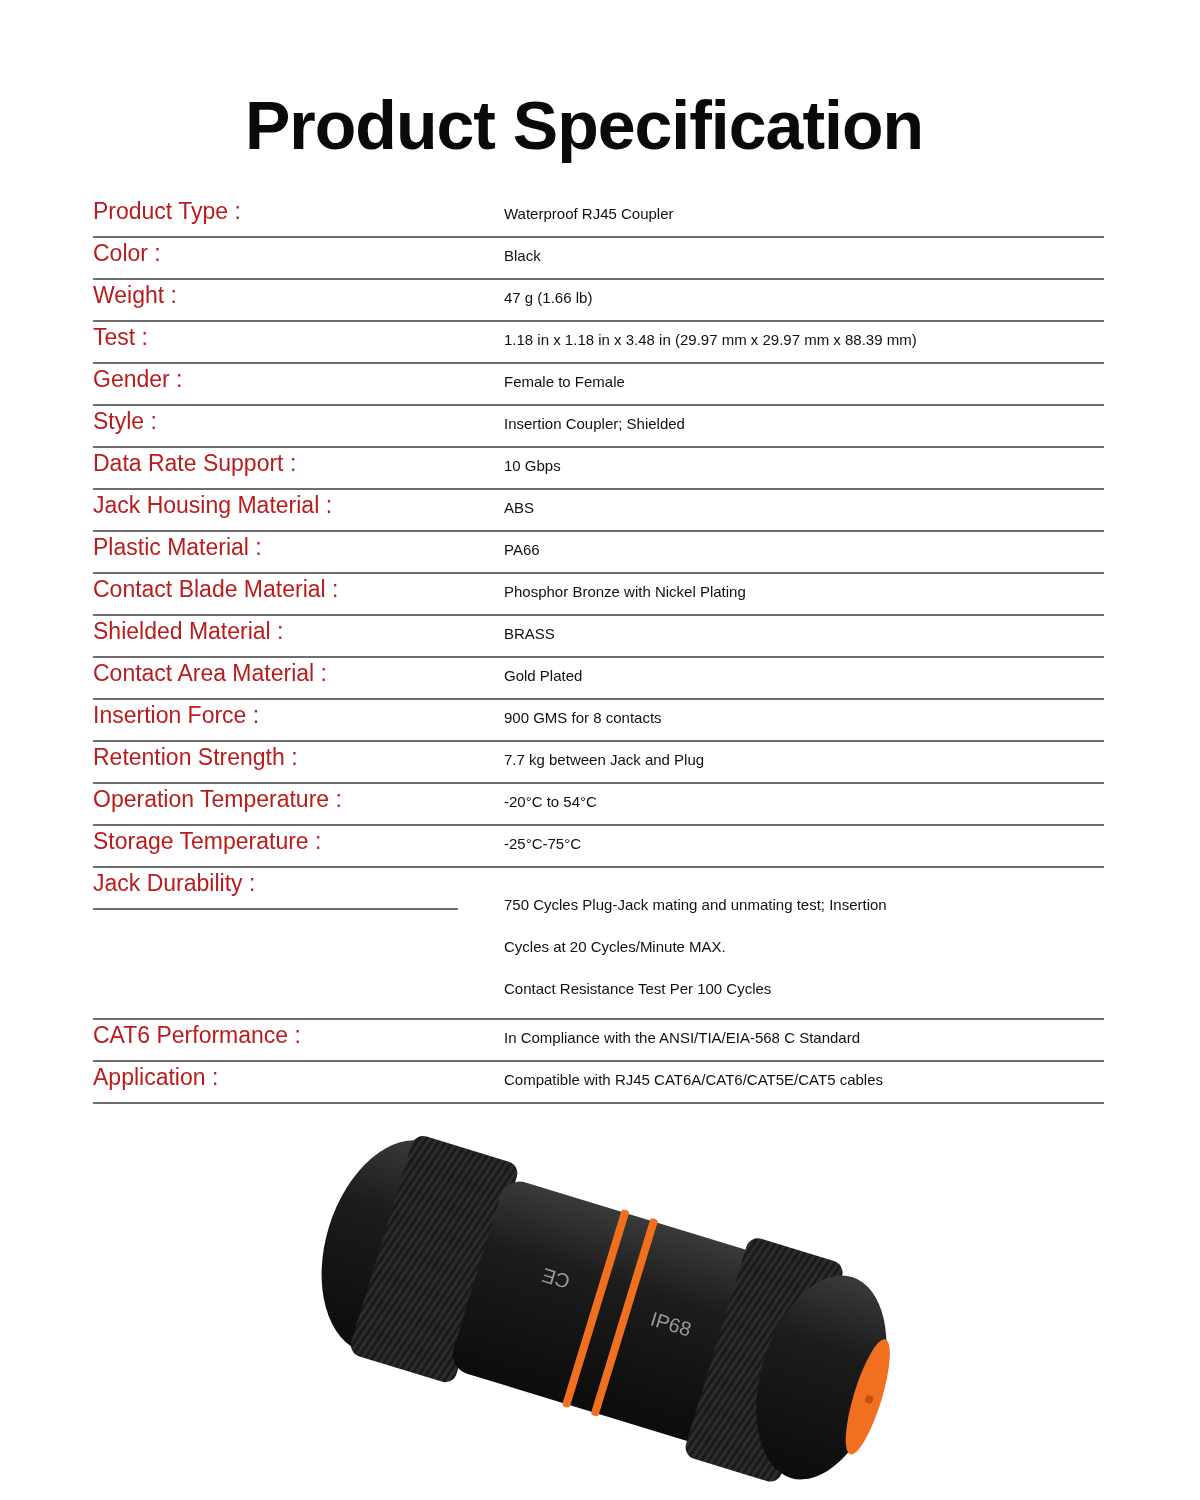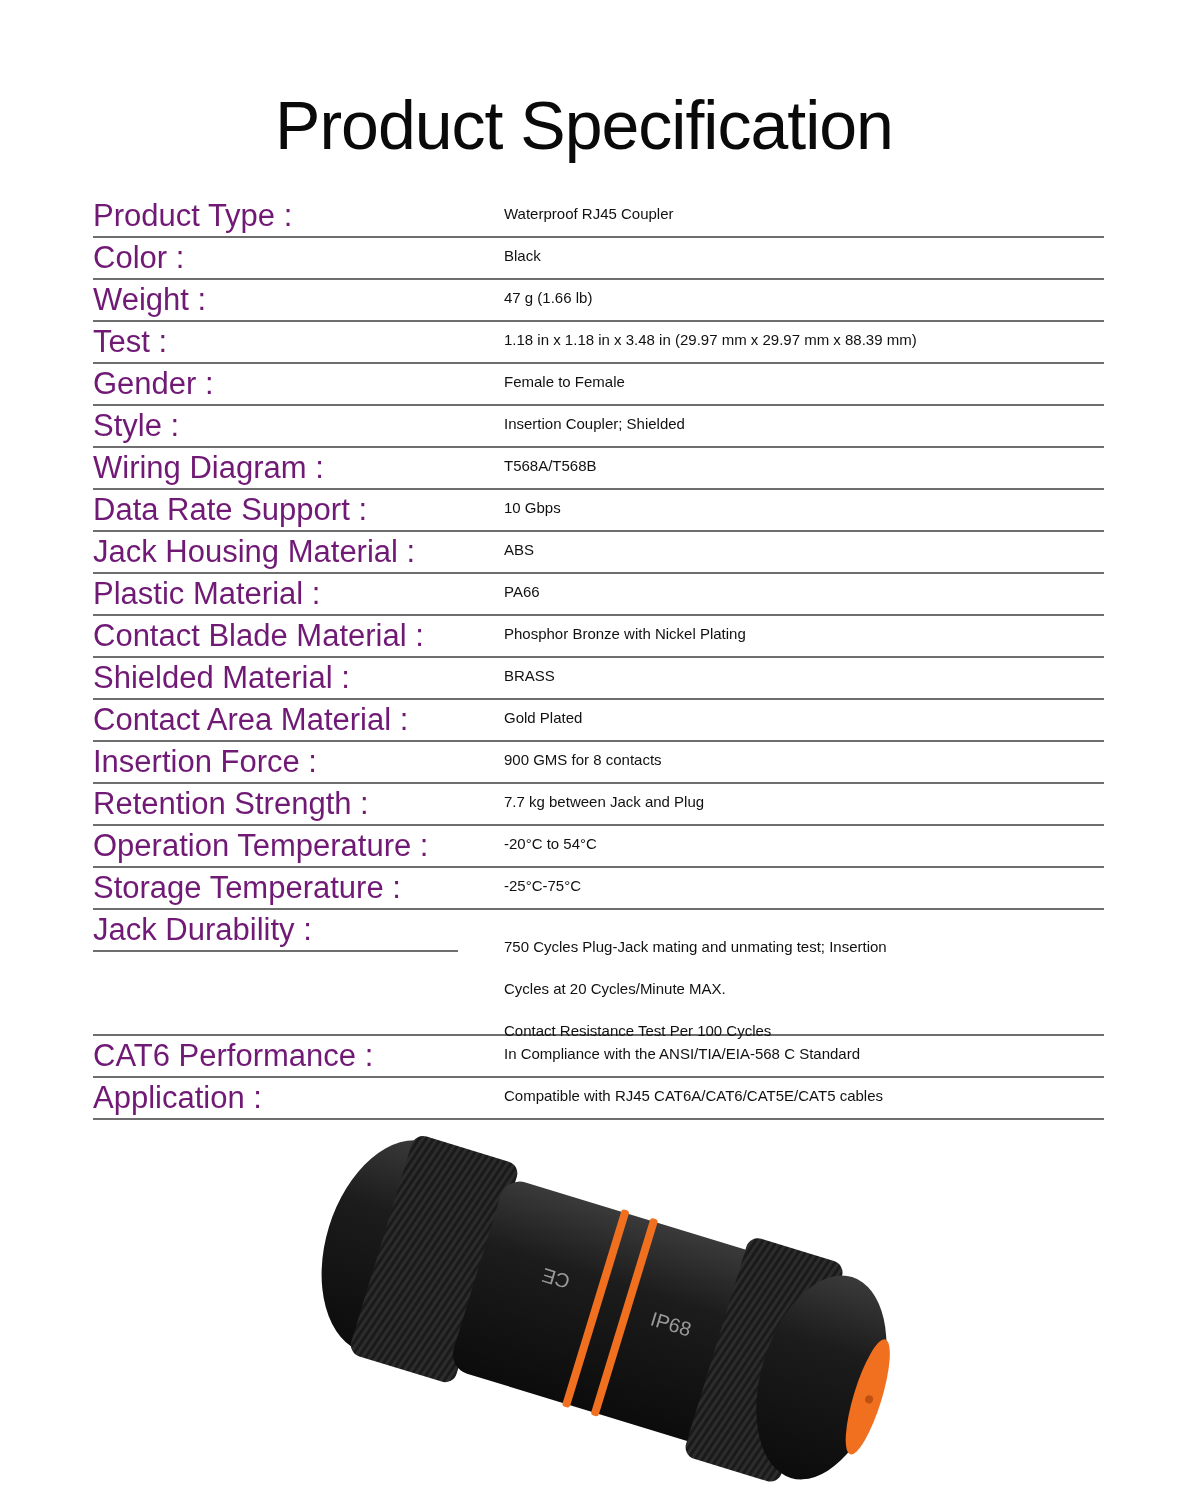--- a/index.html
+++ b/index.html
@@ -1,21 +1,21 @@
 <!DOCTYPE html>
 <html><head>
 <meta charset="utf-8">
 <style>
   html, body { margin:0; padding:0; background:#ffffff; }
   body { width:1200px; height:1500px; position:relative; overflow:hidden; font-family:"Liberation Sans", sans-serif; color:#111; }
-  .title { position:absolute; top:86px; left:0; width:1168px; text-align:center; font-size:68px; font-weight:400; letter-spacing:-1px; color:#0a0a0a; }
+  .title { position:absolute; top:86px; left:0; width:1168px; text-align:center; font-size:68px; font-weight:700; letter-spacing:-1px; color:#0a0a0a; }
   .table { position:absolute; left:93px; top:196px; width:1011px; }
   .row { position:relative; height:42px; border-bottom:2px solid #6e6e6e; box-sizing:border-box; }
-  .row.multi { height:126px; border-bottom:2px solid #6e6e6e; }
-  .row .label { position:absolute; left:0; top:2px; font-size:31px; color:#701a75; white-space:nowrap;text-align:center; }
+  .row.multi { height:152px; border-bottom:2px solid #6e6e6e; }
+  .row .label { position:absolute; left:0; top:2px; font-size:23px; color:#b91c1c; white-space:nowrap;text-align:center; }
   .row .value { position:absolute; left:411px; top:9px; font-size:15px; color:#111; white-space:nowrap; }
   .row.multi .value { line-height:42px; top:16px; }
   .row.multi { border-bottom:2px solid #6e6e6e; }
   .multi-divider { position:absolute; left:0; top:40px; width:365px; height:2px; background:#6e6e6e; }
   .product { position:absolute; left:290px; top:1135px; width:620px; height:360px; }
 </style>
 </head>
 <body>
 
 <div class="title">Product Specification</div>
@@ -37,24 +37,20 @@
     <span class="label">Test :</span>
     <span class="value">1.18 in x 1.18 in x 3.48 in (29.97 mm x 29.97 mm x 88.39 mm)</span>
   </div>
   <div class="row">
     <span class="label">Gender :</span>
     <span class="value">Female to Female</span>
   </div>
   <div class="row">
     <span class="label">Style :</span>
     <span class="value">Insertion Coupler; Shielded</span>
-  </div>
-  <div class="row">
-    <span class="label">Wiring Diagram :</span>
-    <span class="value">T568A/T568B</span>
   </div>
   <div class="row">
     <span class="label">Data Rate Support :</span>
     <span class="value">10 Gbps</span>
   </div>
   <div class="row">
     <span class="label">Jack Housing Material :</span>
     <span class="value">ABS</span>
   </div>
   <div class="row">

